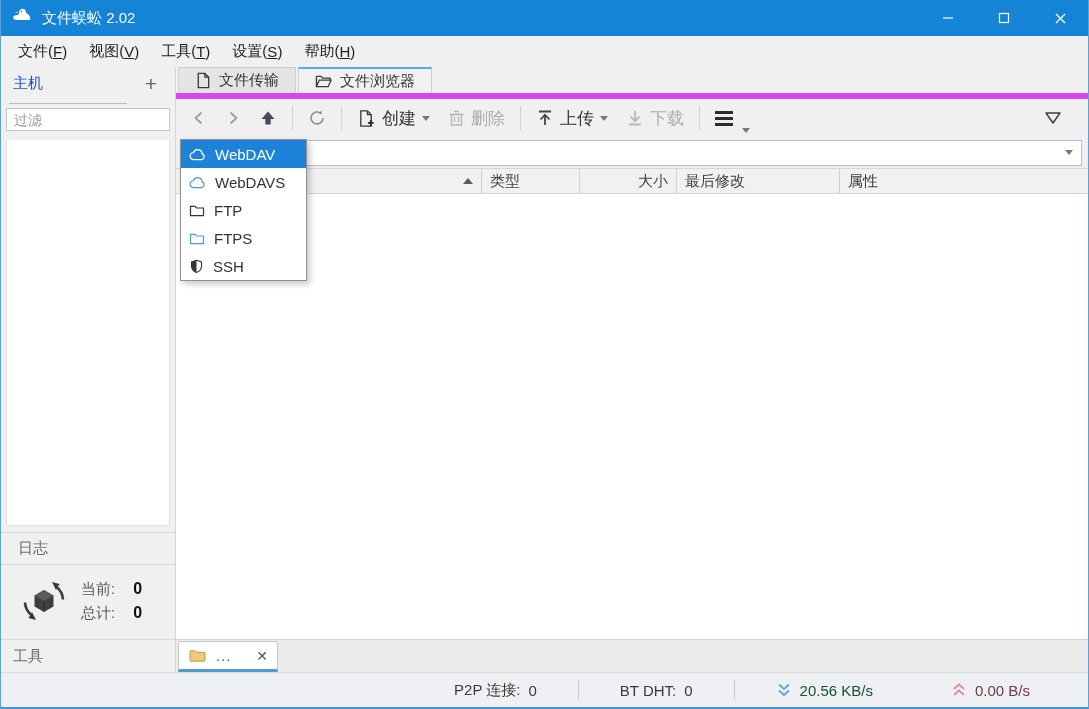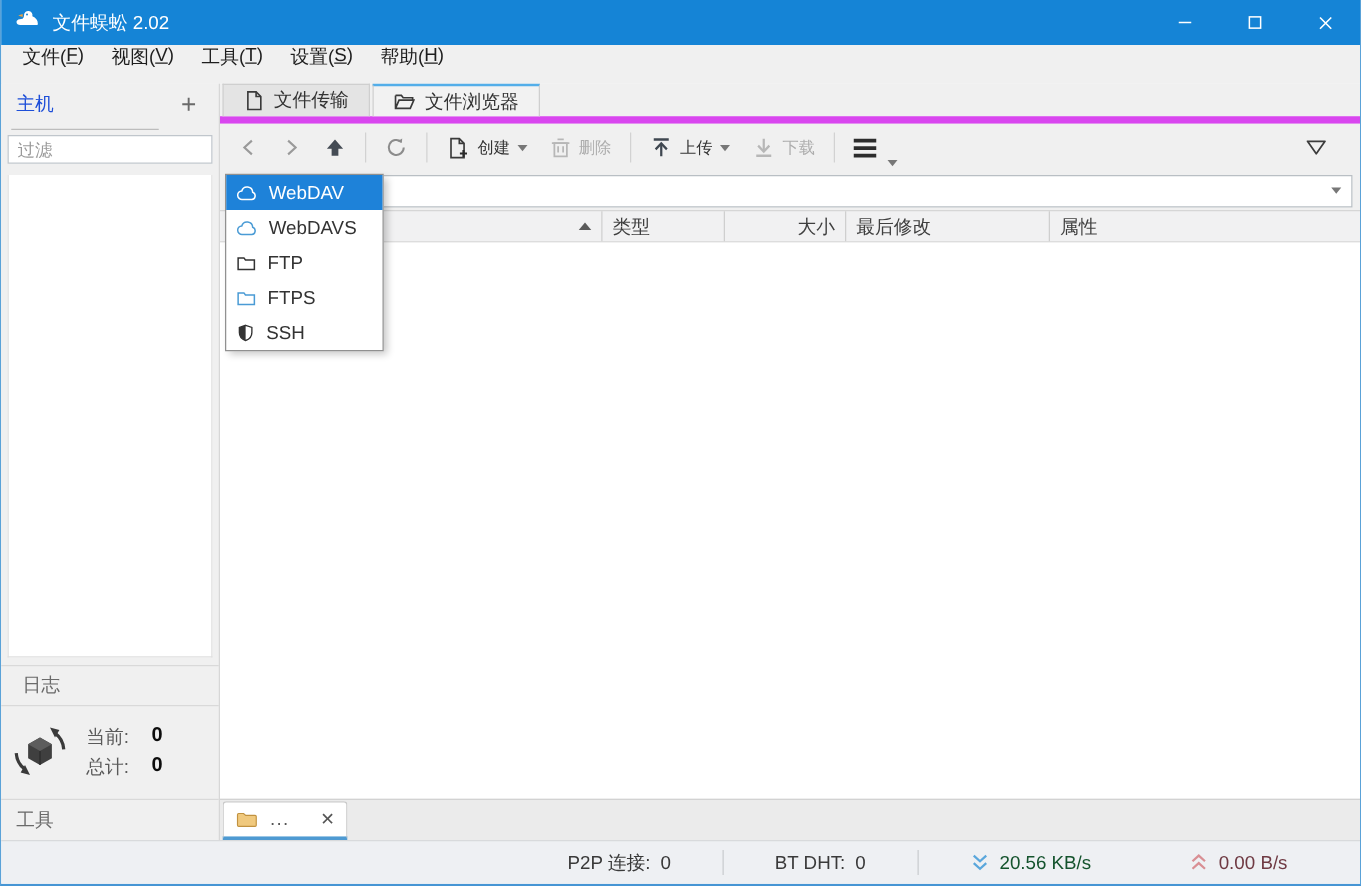--- a/index.html
+++ b/index.html
@@ -11,21 +11,21 @@
   
   .titlebar { height:36px; background:#1584d6; display:flex; align-items:center; flex:none; }
   .titlebar .app-icon { width:24px; height:24px; margin:0 8px 0 9px; }
   .titlebar .title { color:#fff; font-size:15px; }
   .win-controls { margin-left:auto; display:flex; height:100%; }
   .win-btn { width:56px; height:100%; display:flex; align-items:center; justify-content:center; cursor:default; }
   .win-btn svg { display:block; }
 
   
   .menubar { height:31px; background:#f0f0f0; display:flex; align-items:center; padding-left:6px; flex:none; }
-  .menu-item { padding:0 11px; height:100%; display:flex; color:#1e1e1e; }
+  .menu-item { padding:0 11px; height:100%; display:flex; align-items:center; color:#1e1e1e; }
   .menu-item .u { text-decoration:underline; }
 
   
   .content { flex:1; display:flex; min-height:0; background:#f0f0f0; }
 
   
   .sidebar { width:175px; flex:none; background:#f0f0f0; border-right:1px solid #d7d7d7; display:flex; flex-direction:column; }
   .host-row { height:32px; display:flex; align-items:center; padding:0 10px 0 12px; flex:none; }
   .host-label { color:#1d4ed8; border-bottom:0; }
   .host-underline { position:relative; }
@@ -33,35 +33,35 @@
   .add-host { margin-left:auto; color:#6a6a6a; font-size:21px; line-height:1; background:none; border:none; padding:0 8px; cursor:default; }
   .filter-input { margin:9px 5px 7px 5px; height:23px; border:1px solid #c0c6cc; background:#fff; padding:0 7px; font-size:14px; color:#333; outline:none; flex:none; font-family:inherit; }
   .filter-input::placeholder { color:#9a9a9a; }
   .group-combo { margin:6px 5px 0 5px; height:26px; border:1px solid #b2b8be; background:#fff; display:flex; align-items:center; padding:0 8px; flex:none; }
   .burger-sm { display:inline-flex; flex-direction:column; gap:3px; margin-right:9px; }
   .burger-sm i { width:14px; height:2px; background:#2b2b2b; display:block; }
   .group-label { color:#333; }
   .combo-chev { margin-left:auto; }
   .host-list { flex:1; margin:2px 5px 0 5px; background:#fff; border:1px solid #e0e0e0; border-top:none; min-height:0; }
   .log-row { height:33px; border-top:1px solid #d9d9d9; border-bottom:1px solid #d9d9d9; margin-top:6px; display:flex; align-items:center; padding-left:17px; color:#6a6a6a; flex:none; }
-  .stats { flex:none; height:72px; display:flex; align-items:center; padding-left:8px; }
+  .stats { flex:none; height:72px; display:flex; align-items:center; padding-left:20px; }
   .stats-icon { width:46px; height:46px; flex:none; }
   .stats-grid { margin-left:14px; display:grid; grid-template-columns:auto auto; gap:5px 18px; align-items:center; }
   .stat-label { color:#5a5a5a; }
   .stat-value { color:#0d0d0d; font-weight:bold; font-size:16px; }
   .tools-row { height:33px; border-top:1px solid #d9d9d9; display:flex; align-items:center; padding-left:12px; color:#6a6a6a; flex:none; margin-top:2px; }
 
   
   .main { flex:1; display:flex; flex-direction:column; min-width:0; }
   .tabstrip { height:32px; display:flex; align-items:stretch; padding-left:2px; border-bottom:6px solid #d946ef; flex:none; }
   .tab { display:flex; align-items:center; gap:8px; padding:0 16px; border:1px solid #cfcfcf; border-bottom:none; background:#e4e4e4; color:#333; }
   .tab + .tab { margin-left:2px; }
   .tab.active { background:#f2f2f2; border-top:2px solid #53aee9; }
   .toolbar { height:38px; display:flex; align-items:center; padding-left:6px; flex:none; background:#f0f0f0; }
-  .tool-btn { height:30px; display:flex; align-items:center; gap:6px; padding:0 9px; background:none; border:none; font-size:13px; font-family:Liberation Sans, sans-serif; cursor:default; }
+  .tool-btn { height:30px; display:flex; align-items:center; gap:6px; padding:0 9px; background:none; border:none; font-size:17px; font-family:Liberation Sans, sans-serif; cursor:default; }
   .tool-btn .lbl { color:#333; }
   .tool-btn.disabled .lbl { color:#adadad; }
   .tool-sep { width:1px; height:24px; background:#d2d2d2; margin:0 6px; }
   .caret-down { width:0; height:0; border-left:4px solid transparent; border-right:4px solid transparent; border-top:5px solid #777; }
   .burger-lg { display:inline-flex; flex-direction:column; gap:3px; }
   .burger-lg i { width:18px; height:3px; background:#2c2c2c; display:block; }
   .burger-caret { align-self:flex-end; margin:12px 0 0 3px; }
   .funnel-btn { margin-left:auto; margin-right:16px; background:none; border:none; cursor:default; }
 
   .address-row { height:31px; display:flex; align-items:center; flex:none; }

